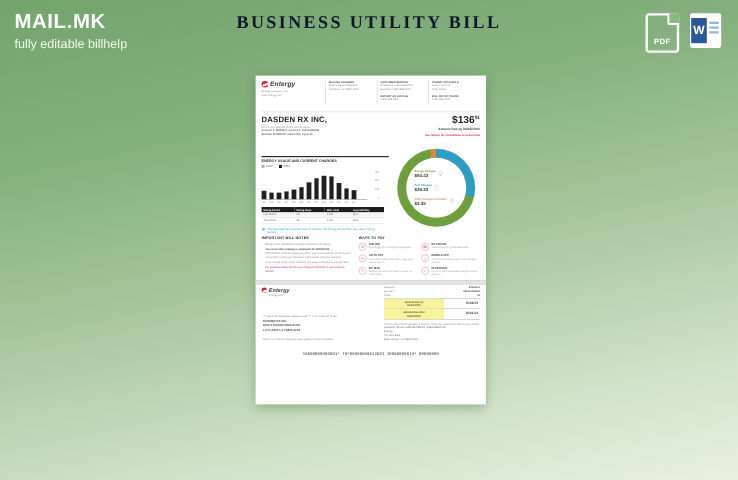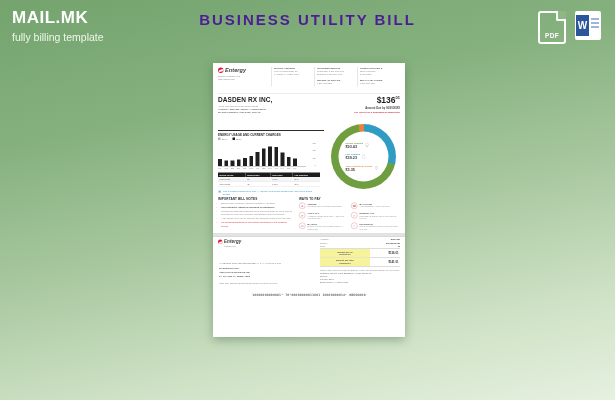--- a/index.html
+++ b/index.html
@@ -4,21 +4,21 @@
 <style>
   html,body{margin:0;padding:0;}
   body{
     width:615px;height:400px;overflow:hidden;position:relative;
     font-family:"Liberation Sans",sans-serif;
     background:linear-gradient(168deg,#74a36e 0%,#85b17e 28%,#a9c8a0 55%,#cfe2c6 80%,#e6f1e0 100%);
   }
   
   .brand{position:absolute;left:12px;top:8px;color:#fff;font-size:17px;font-weight:bold;letter-spacing:.5px;}
   .brand-sub{position:absolute;left:12px;top:31px;color:#eef7ea;font-size:10.5px;}
-  .page-title{position:absolute;left:0;right:0;top:11px;text-align:center;color:#4c1d95;font-size:15px;font-weight:bold;letter-spacing:2px;}
+  .page-title{position:absolute;left:0;right:0;top:11px;text-align:center;color:#0f172a;font-size:15px;font-weight:bold;letter-spacing:2px;font-family:Liberation Serif, serif;}
   .file-icons{position:absolute;right:14px;top:11px;display:flex;gap:9px;}
   .icon-doc{width:24px;height:29px;border:2px solid #fff;border-radius:3px;position:relative;background:transparent;display:flex;align-items:flex-end;justify-content:center;cursor:pointer;}
   .icon-doc .fold{position:absolute;top:-2px;right:-2px;width:8px;height:8px;background:#8db886;border-left:2px solid #fff;border-bottom:2px solid #fff;border-bottom-left-radius:2px;}
   .icon-doc .lbl{color:#fff;font-size:6.5px;font-weight:bold;margin-bottom:3px;letter-spacing:.3px;}
   .icon-word{width:26px;height:29px;background:#fff;border-radius:2px;position:relative;display:flex;cursor:pointer;}
   .icon-word .wbox{width:13px;height:21px;background:#2b579a;color:#fff;font-weight:bold;font-size:10px;display:flex;align-items:center;justify-content:center;margin:4px 0 0 1px;}
   .icon-word .lines{display:flex;flex-direction:column;gap:2.5px;margin:7px 2px 0 2px;flex:1;}
   .icon-word .lines i{height:1.5px;background:#9fb6d8;display:block;}
   
   .doc-outer{position:absolute;left:213px;top:63px;width:192px;height:274px;box-shadow:0 3px 9px rgba(40,70,40,.35);}
@@ -93,21 +93,21 @@
   .duebox .amtv{flex:1;text-align:right;font-size:5.6px;font-weight:bold;color:#333;padding:5px 3px 0 0;}
   .addr{font-size:5px;color:#4f4f4f;font-weight:bold;line-height:1.45;}
   .addr2{font-size:4.3px;color:#707070;line-height:1.45;}
   .capsline{font-size:3.9px;color:#6a6a6a;letter-spacing:.3px;}
   .micr{position:absolute;left:0;right:0;top:460px;text-align:center;font-family:"DejaVu Sans Mono",monospace;font-size:6.2px;color:#2a2a2a;letter-spacing:.4px;}
 </style>
 </head>
 <body>
 
 <div class="brand">MAIL.MK</div>
-<div class="brand-sub">fully billing template</div>
+<div class="brand-sub">fully editable billhelp</div>
 <div class="page-title">BUSINESS UTILITY BILL</div>
 <div class="file-icons">
   <div class="icon-doc">
     <span class="fold"></span>
     <span class="lbl">PDF</span>
   </div>
   <div class="icon-word">
     <span class="wbox">W</span>
     <span class="lines">
         <i></i>

